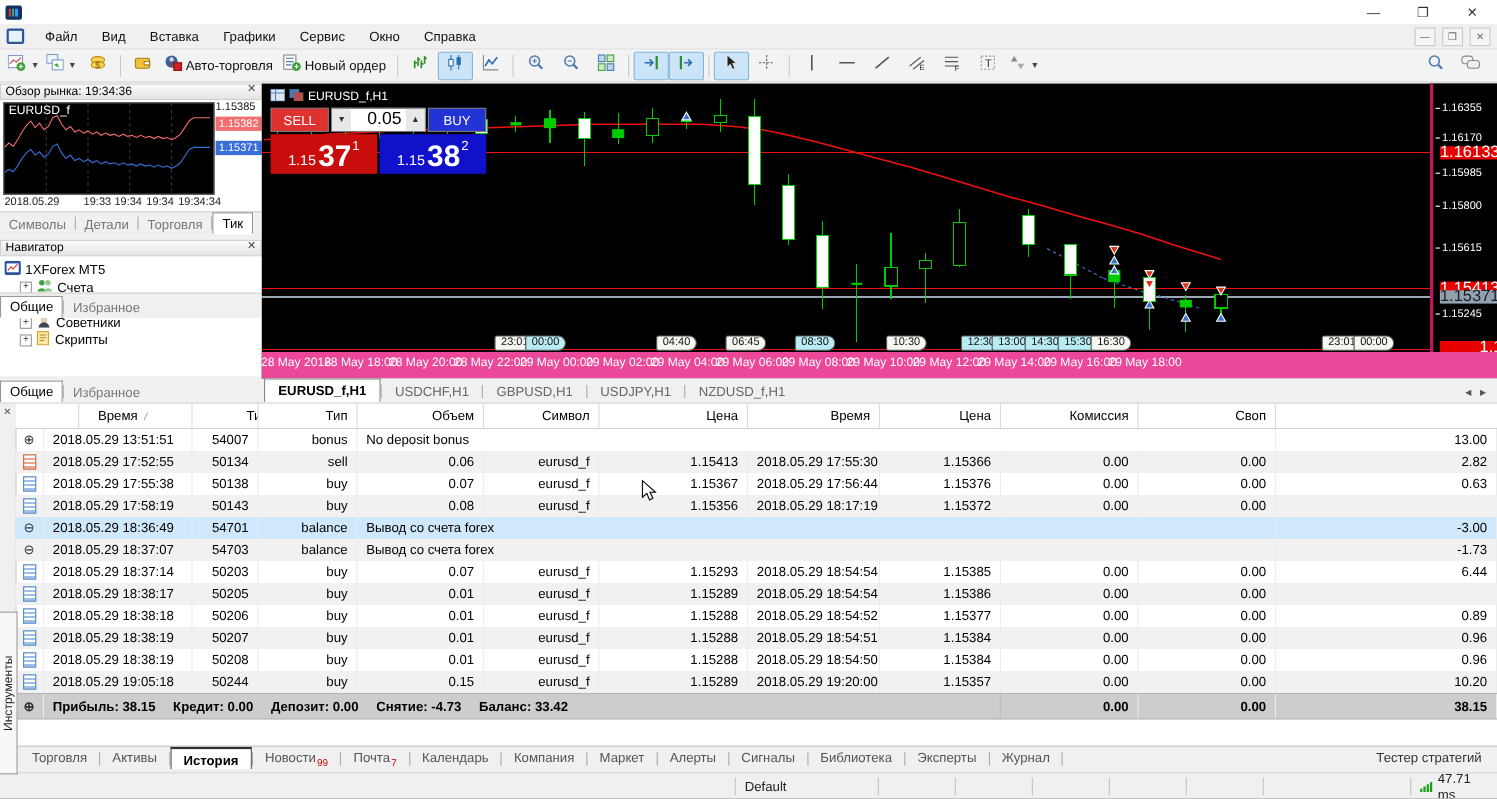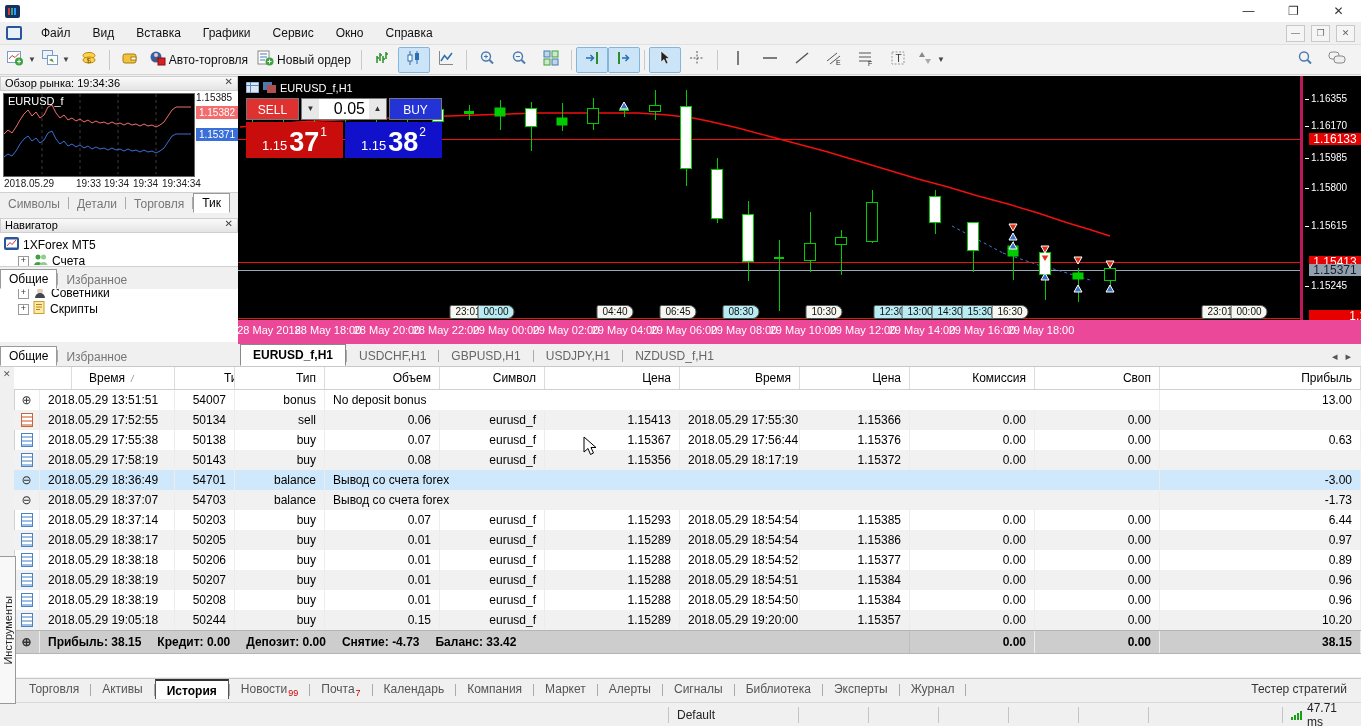--- a/index.html
+++ b/index.html
@@ -47,21 +47,21 @@
   .tree-child{padding-left:14px;}
   .plusbox{width:9px;height:9px;border:1px solid #999;background:#fff;font-size:9px;line-height:7px;text-align:center;color:#333;}
   .nav-tabs{top:266px;height:22px;}
   .common-tabs{position:absolute;left:0;top:342px;width:240px;height:24px;background:#f0f0f0;border-right:2px solid #d4d4d4;display:flex;align-items:flex-end;font-size:12px;color:#777;}
   
   .chart{position:absolute;left:238px;top:76px;width:1123px;height:268px;background:#000;}
   .plot-svg{position:absolute;left:0;top:0;}
   .scale{position:absolute;left:1062px;top:0;width:61px;height:244px;background:#000;border-left:3px solid #be185d;}
   .scale-tick{position:absolute;left:2px;color:#fff;font-size:10px;white-space:nowrap;}
   .scale-tick::before{content:"";display:inline-block;width:4px;height:1px;background:#fff;vertical-align:middle;margin-right:2px;}
-  .scale-badge{position:absolute;left:6px;width:52px;height:12px;font-size:12px;line-height:12px;text-align:center;}
+  .scale-badge{position:absolute;left:6px;width:52px;height:12px;font-size:15px;line-height:12px;text-align:center;}
   .scale-badge.red{background:#e60000;color:#fff;}
   .scale-badge.bid{background:#93a1af;color:#16202c;}
   .time-flag{position:absolute;top:229px;height:12px;padding:0 5px;font-size:10px;line-height:12px;border:1px solid #555;border-radius:2px 7px 7px 2px;transform:translateX(-50%);}
   .time-flag.white{background:#f7f7f2;color:#111;}
   .time-flag.cyan{background:#b8ecf2;color:#111;}
   .time-axis{position:absolute;left:0;top:244px;width:1123px;height:24px;background:#ec4899;}
   .ta-label{position:absolute;top:4px;transform:translateX(-50%);color:#fff;font-size:11px;white-space:nowrap;}
   
   .trade-panel{position:absolute;left:8px;top:4px;width:196px;}
   .tp-head{display:flex;align-items:center;gap:4px;height:16px;color:#fff;font-size:11px;}
@@ -611,21 +611,20 @@
           <div class="cell l">Время<span class="sort-glyph">/</span></div>
           <div class="cell r">Тикет</div>
           <div class="cell r">Тип</div>
           <div class="cell r">Объем</div>
           <div class="cell r">Символ</div>
           <div class="cell r">Цена</div>
           <div class="cell r">Время</div>
           <div class="cell r">Цена</div>
           <div class="cell r">Комиссия</div>
           <div class="cell r">Своп</div>
-          <div class="cell r">Прибыль</div>
         </div>
         <div class="hgrid hrow">
           <div class="icon-cell">
             <span class="circ">⊕</span>
           </div>
           <div class="cell l">2018.05.29 13:51:51</div>
           <div class="cell r">54007</div>
           <div class="cell r">bonus</div>
           <div class="cell l comment-cell">No deposit bonus</div>
           <div class="cell r" style="grid-column: 12;">13.00</div>
@@ -637,20 +636,21 @@
           <div class="cell l">2018.05.29 17:52:55</div>
           <div class="cell r">50134</div>
           <div class="cell r">sell</div>
           <div class="cell r">0.06</div>
           <div class="cell r">eurusd_f</div>
           <div class="cell r">1.15413</div>
           <div class="cell r">2018.05.29 17:55:30</div>
           <div class="cell r">1.15366</div>
           <div class="cell r">0.00</div>
           <div class="cell r">0.00</div>
+          <div class="cell r" style="grid-column: 12;">2.82</div>
         </div>
         <div class="hgrid hrow">
           <div class="icon-cell">
             <span class="doc"></span>
           </div>
           <div class="cell l">2018.05.29 17:55:38</div>
           <div class="cell r">50138</div>
           <div class="cell r">buy</div>
           <div class="cell r">0.07</div>
           <div class="cell r">eurusd_f</div>
@@ -719,21 +719,20 @@
           <div class="cell l">2018.05.29 18:38:17</div>
           <div class="cell r">50205</div>
           <div class="cell r">buy</div>
           <div class="cell r">0.01</div>
           <div class="cell r">eurusd_f</div>
           <div class="cell r">1.15289</div>
           <div class="cell r">2018.05.29 18:54:54</div>
           <div class="cell r">1.15386</div>
           <div class="cell r">0.00</div>
           <div class="cell r">0.00</div>
-          <div class="cell r" style="grid-column: 12;">0.97</div>
         </div>
         <div class="hgrid hrow">
           <div class="icon-cell">
             <span class="doc"></span>
           </div>
           <div class="cell l">2018.05.29 18:38:18</div>
           <div class="cell r">50206</div>
           <div class="cell r">buy</div>
           <div class="cell r">0.01</div>
           <div class="cell r">eurusd_f</div>

